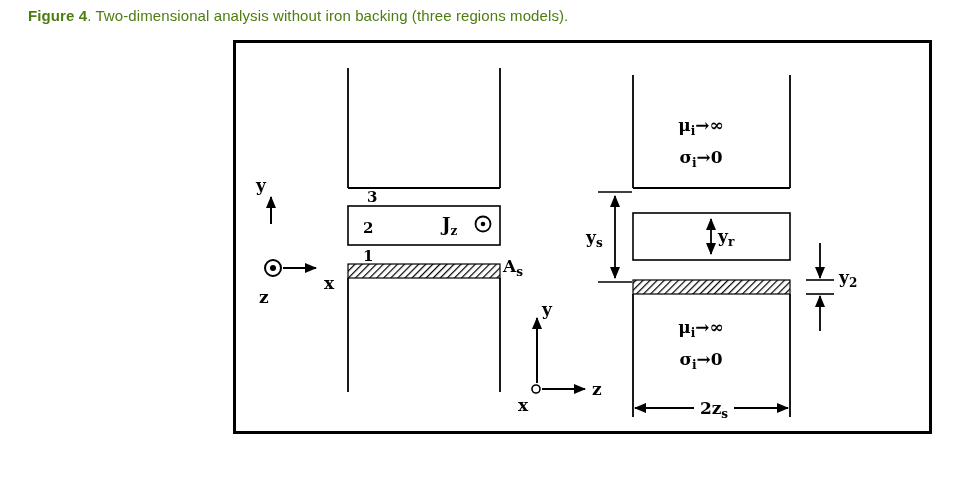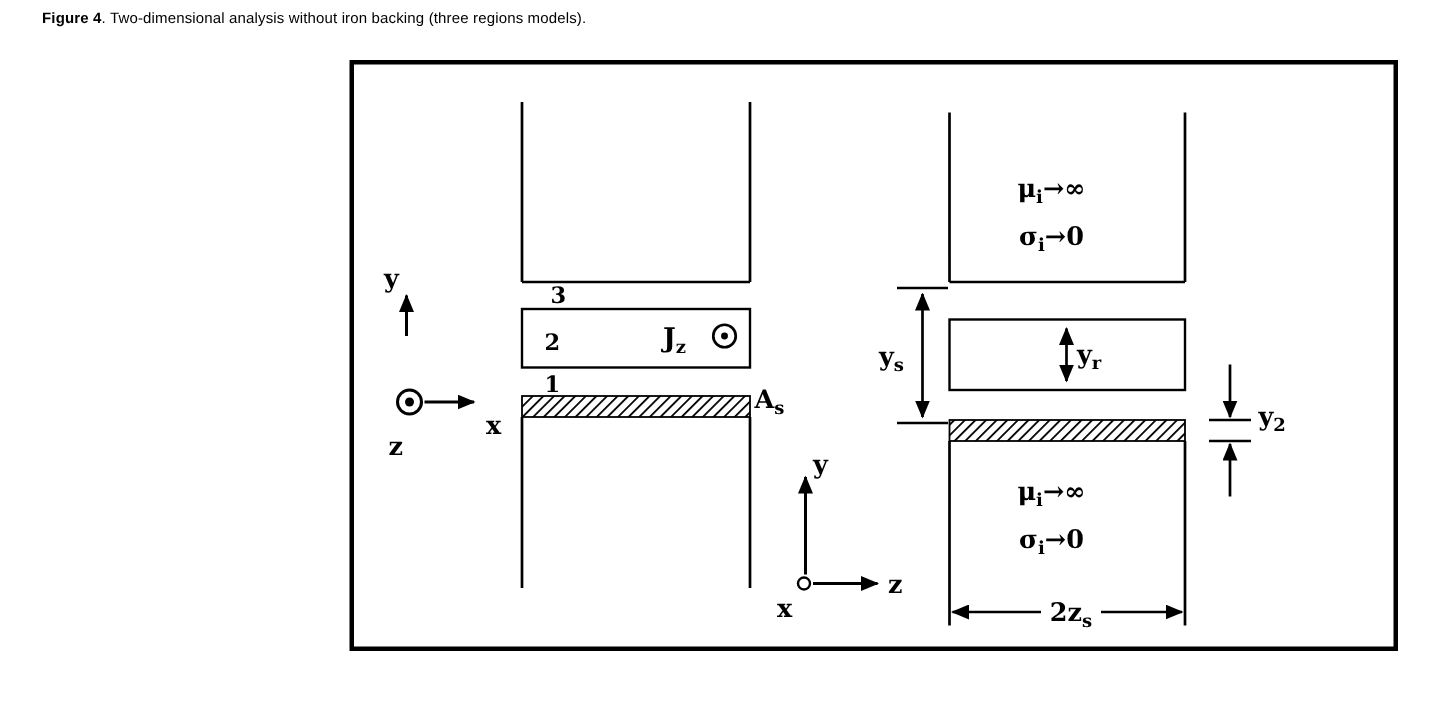--- a/index.html
+++ b/index.html
@@ -1,20 +1,20 @@
 <!DOCTYPE html>
 <html><head>
 <meta charset="utf-8">
 <style>
   html,body{margin:0;padding:0;}
   body{
     width:956px;height:477px;background:#ffffff;position:relative;
     font-family:"Liberation Sans",sans-serif;overflow:hidden;
   }
-  .caption{position:absolute;left:28px;top:7px;font-size:10px;color:#000000;letter-spacing:.1px;}
+  .caption{position:absolute;left:28px;top:7px;font-size:15px;color:#4d7c0f;letter-spacing:.1px;}
   .caption .cap-label{font-weight:bold;}
   .figure-frame{
     position:absolute;left:233px;top:40px;width:693px;height:388px;
     border:3px solid #000;background:#fff;
   }
   svg{display:block;}
   .dt{font-family:"DejaVu Serif",serif;font-weight:bold;fill:#000;}
   .s15{font-size:15px;}
   .s17{font-size:17px;}
   .s18{font-size:18px;}

